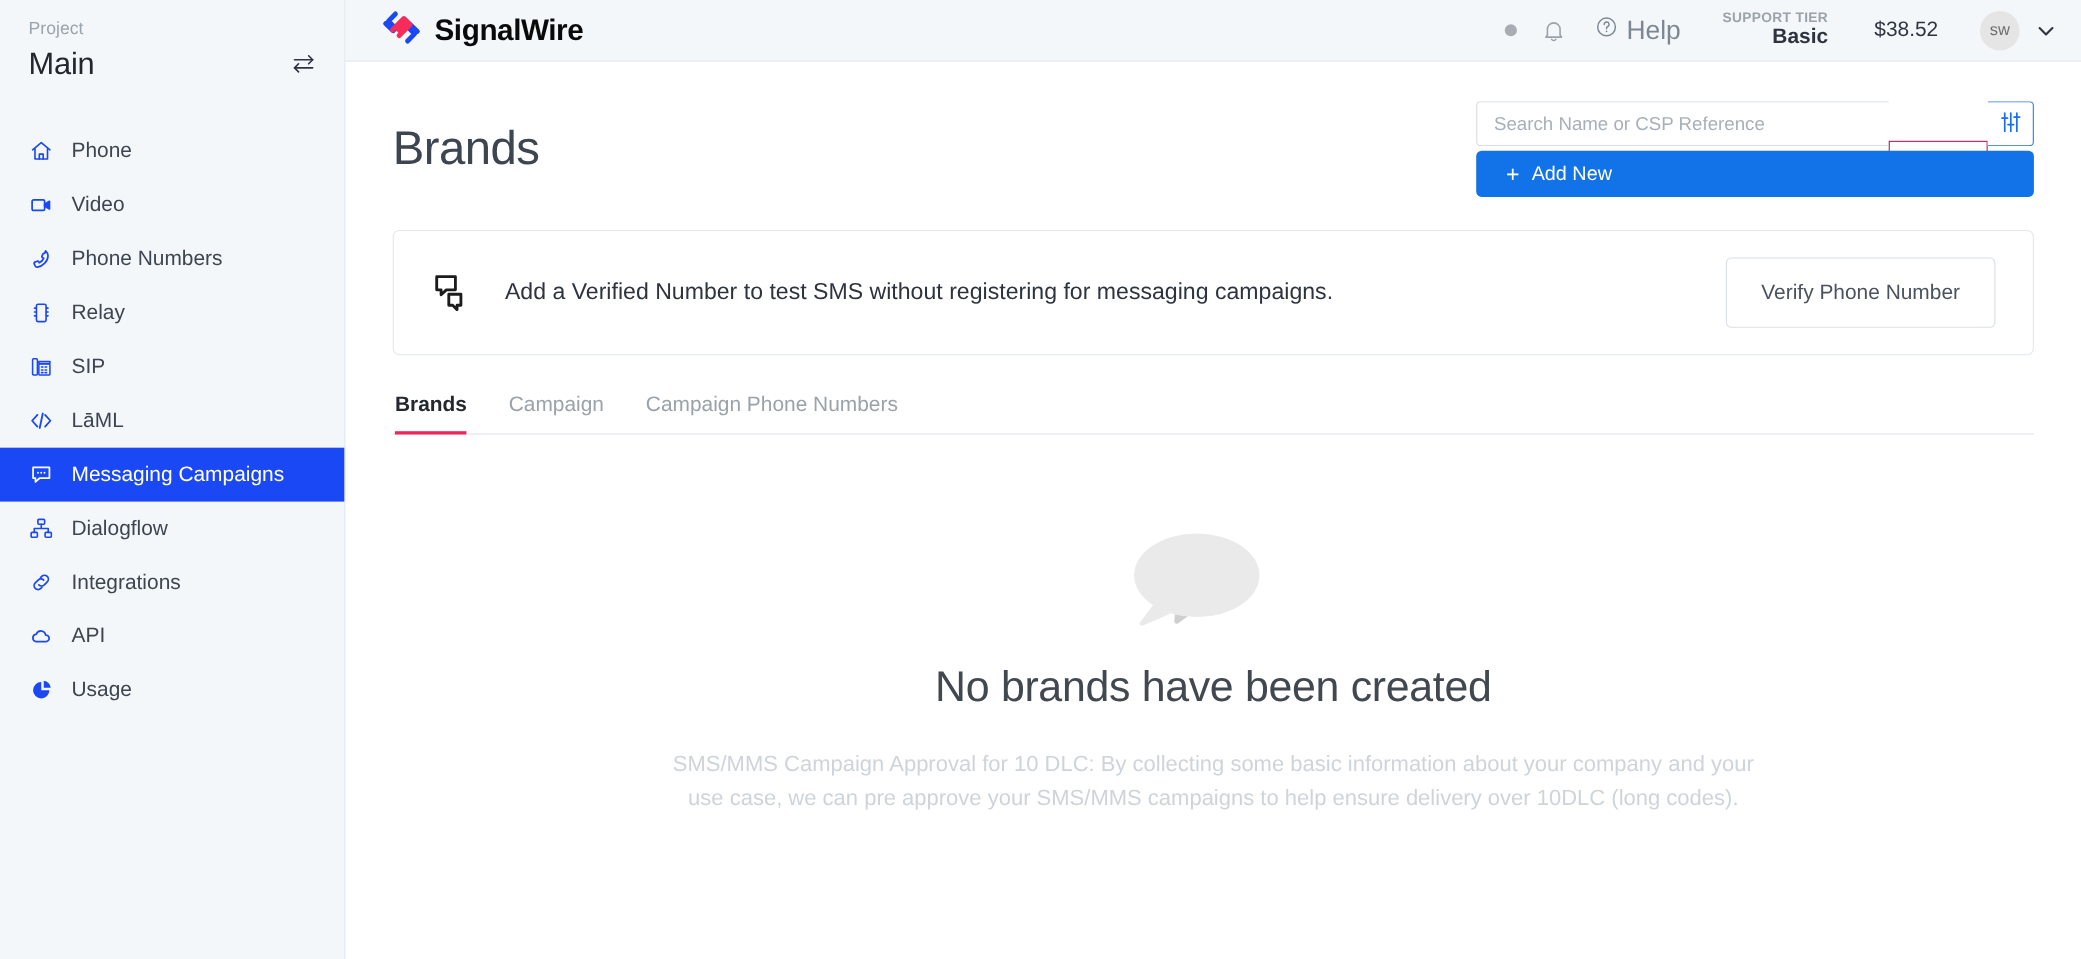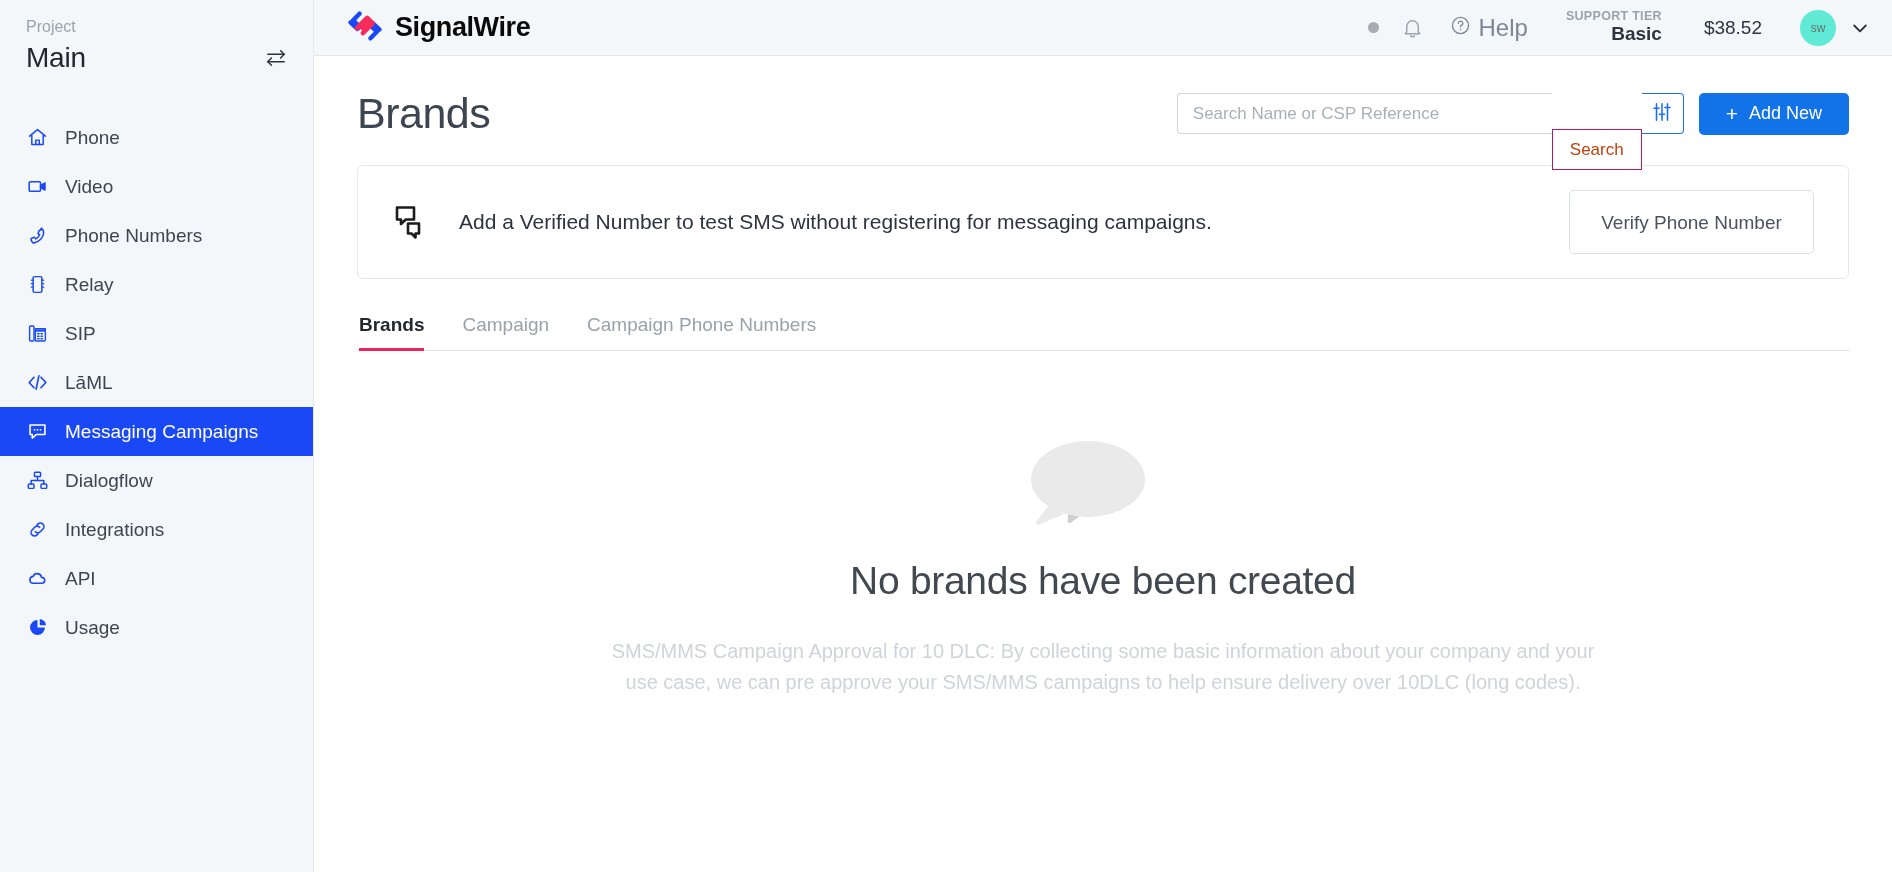--- a/index.html
+++ b/index.html
@@ -134,23 +134,23 @@
   }
   .balance {
     margin-left: 42px;
     font-size: 19px;
     color: #2d3440;
     cursor: pointer;
   }
   .avatar {
     margin-left: 38px;
     width: 36px; height: 36px; border-radius: 50%;
-    background: #5eead4;
+    background: #e5e5e5;
     color: #6e6e6e;
-    font-size: 12px;
+    font-size: 15px;
     display: flex; align-items: center; justify-content: center;
     cursor: pointer;
   }
   .caret {
     margin-left: 14px; color: #2d3440; cursor: pointer;
     display:flex; align-items:center;
   }
 
   .content { flex: 1; overflow: hidden; padding: 0 43px; }
 
@@ -162,22 +162,22 @@
   .page-title {
     font-size: 43px;
     font-weight: 300;
     color: #3d4550;
     letter-spacing: -0.5px;
     line-height: 1;
   }
   .head-actions {
     margin-left: auto;
     display: flex;
-    align-items: center;
-    gap: 15px;
+    gap: 4px;
+    flex-direction: column;
   }
   .search-group {
     display: flex;
     align-items: stretch;
     height: 41px;
   }
   .search-input {
     width: 375px;
     height: 41px;
     border: 1px solid #cfd6de;

